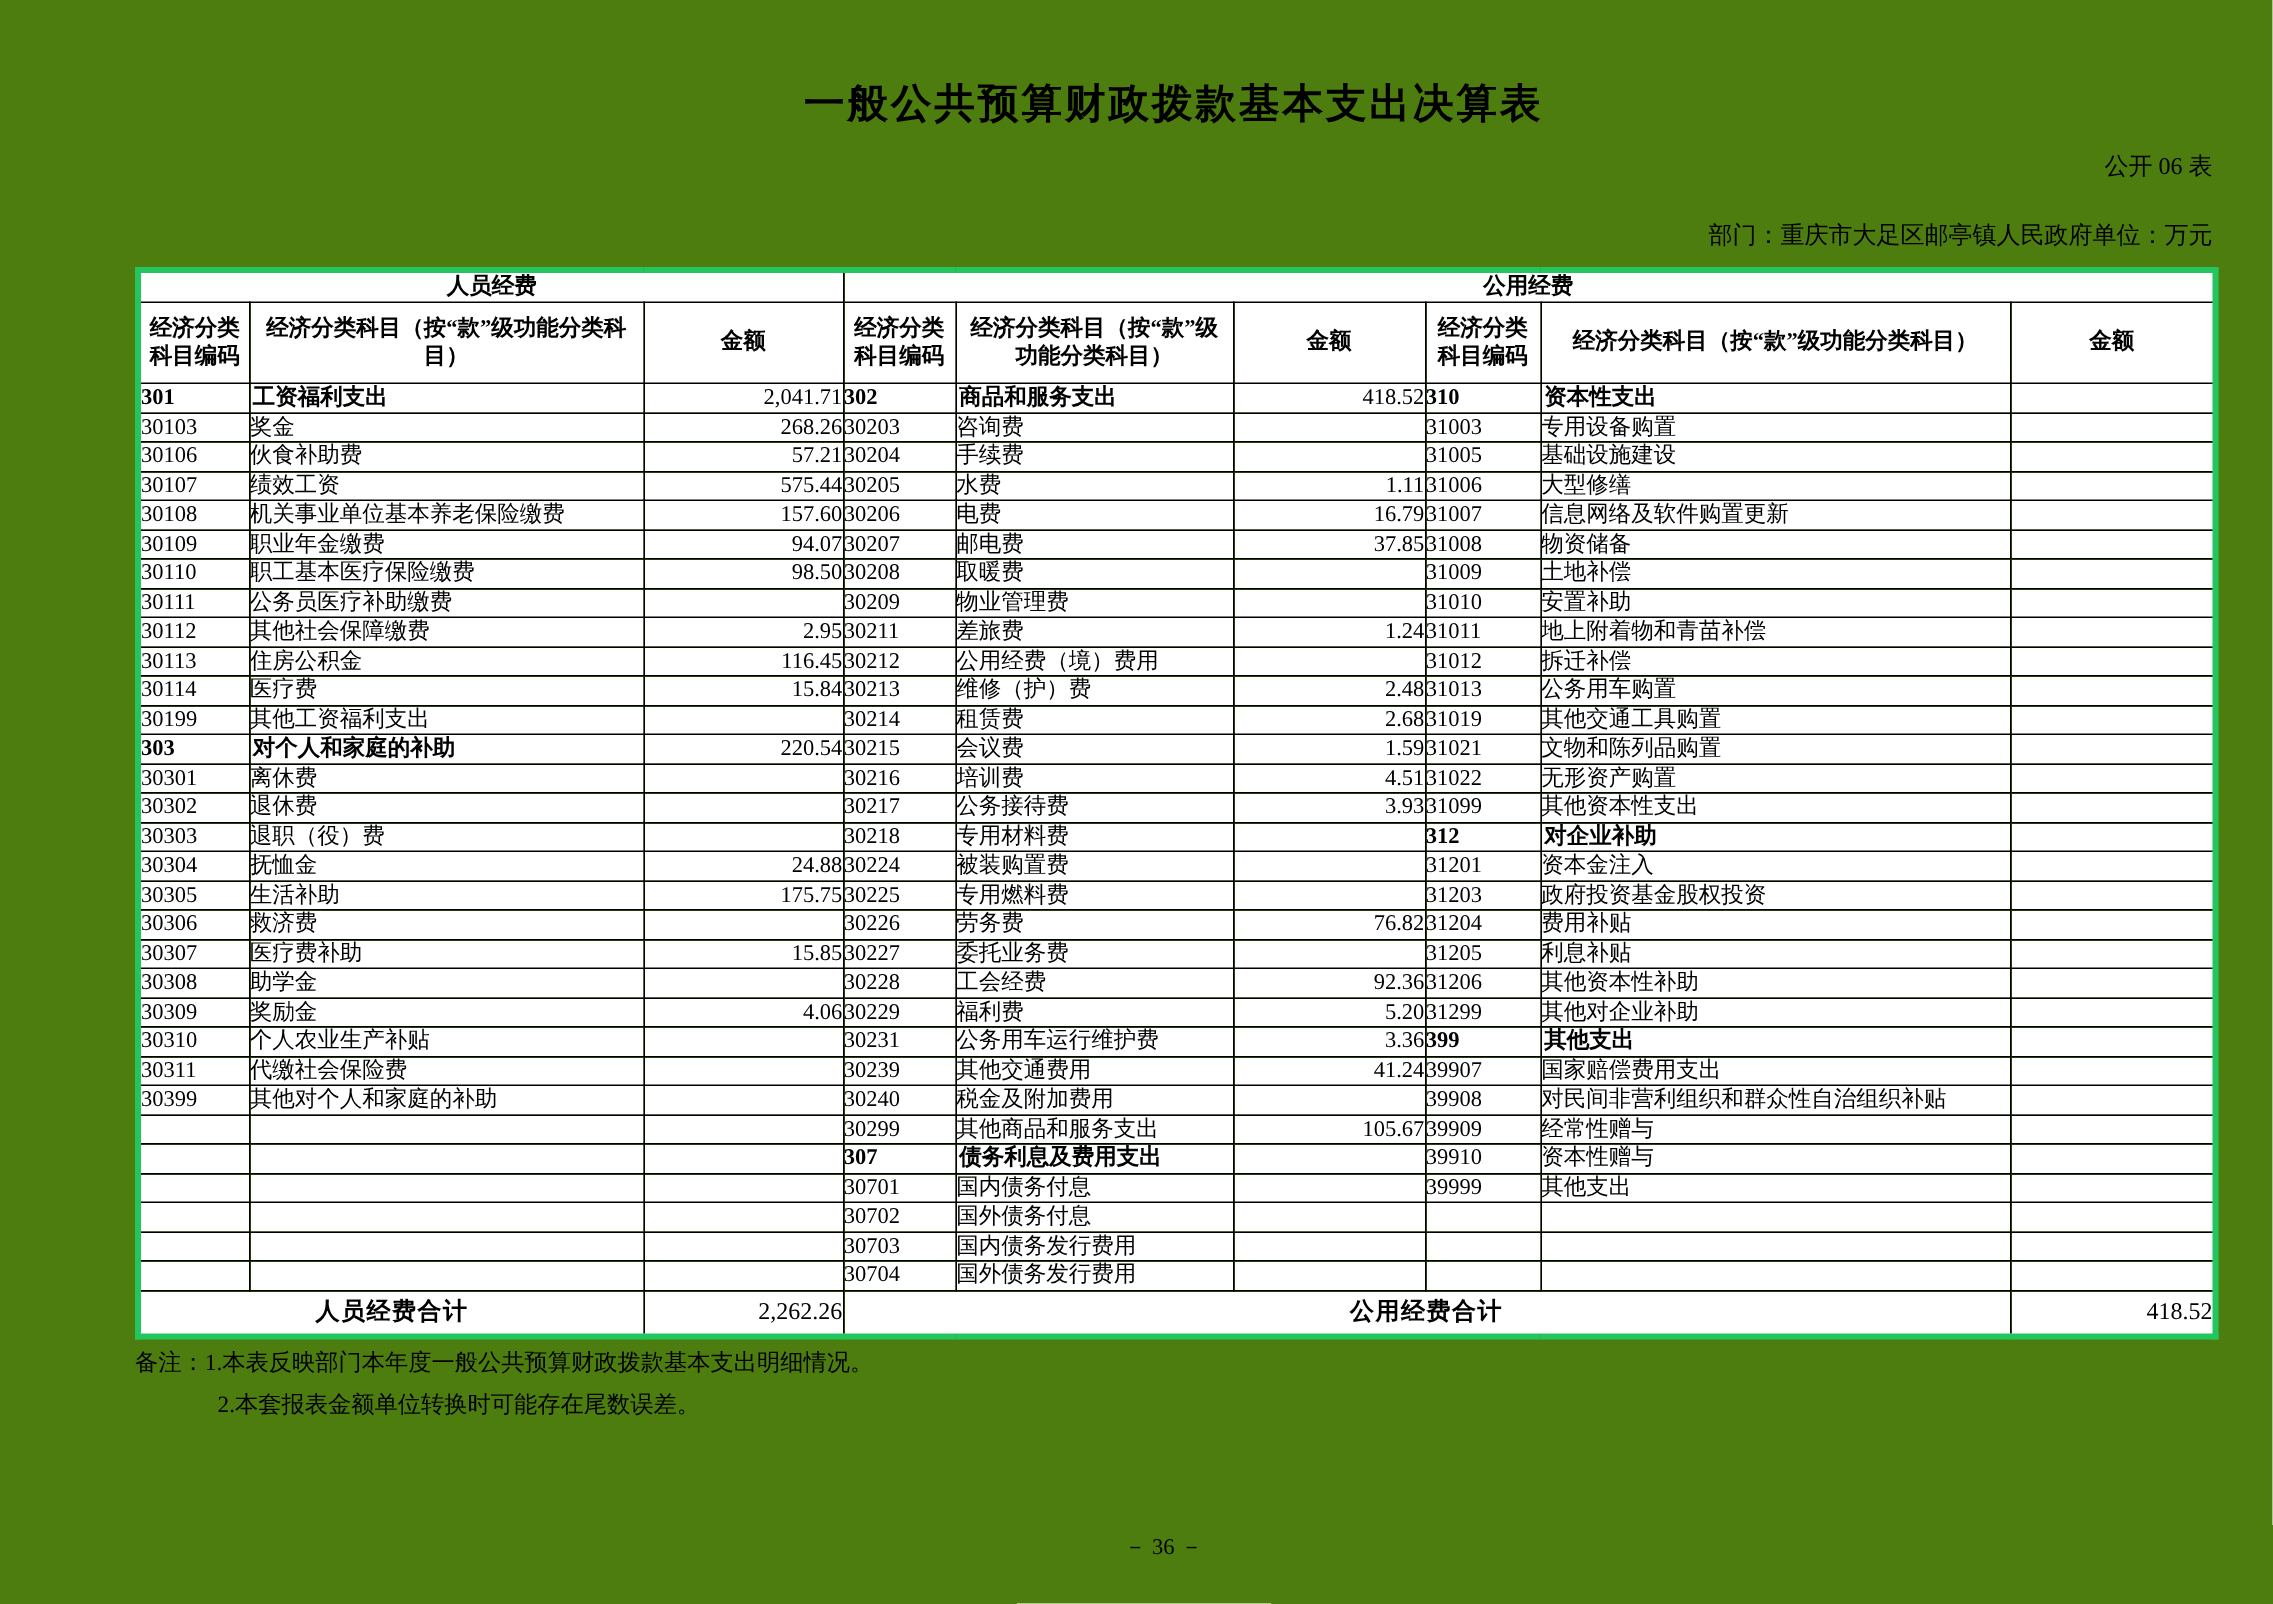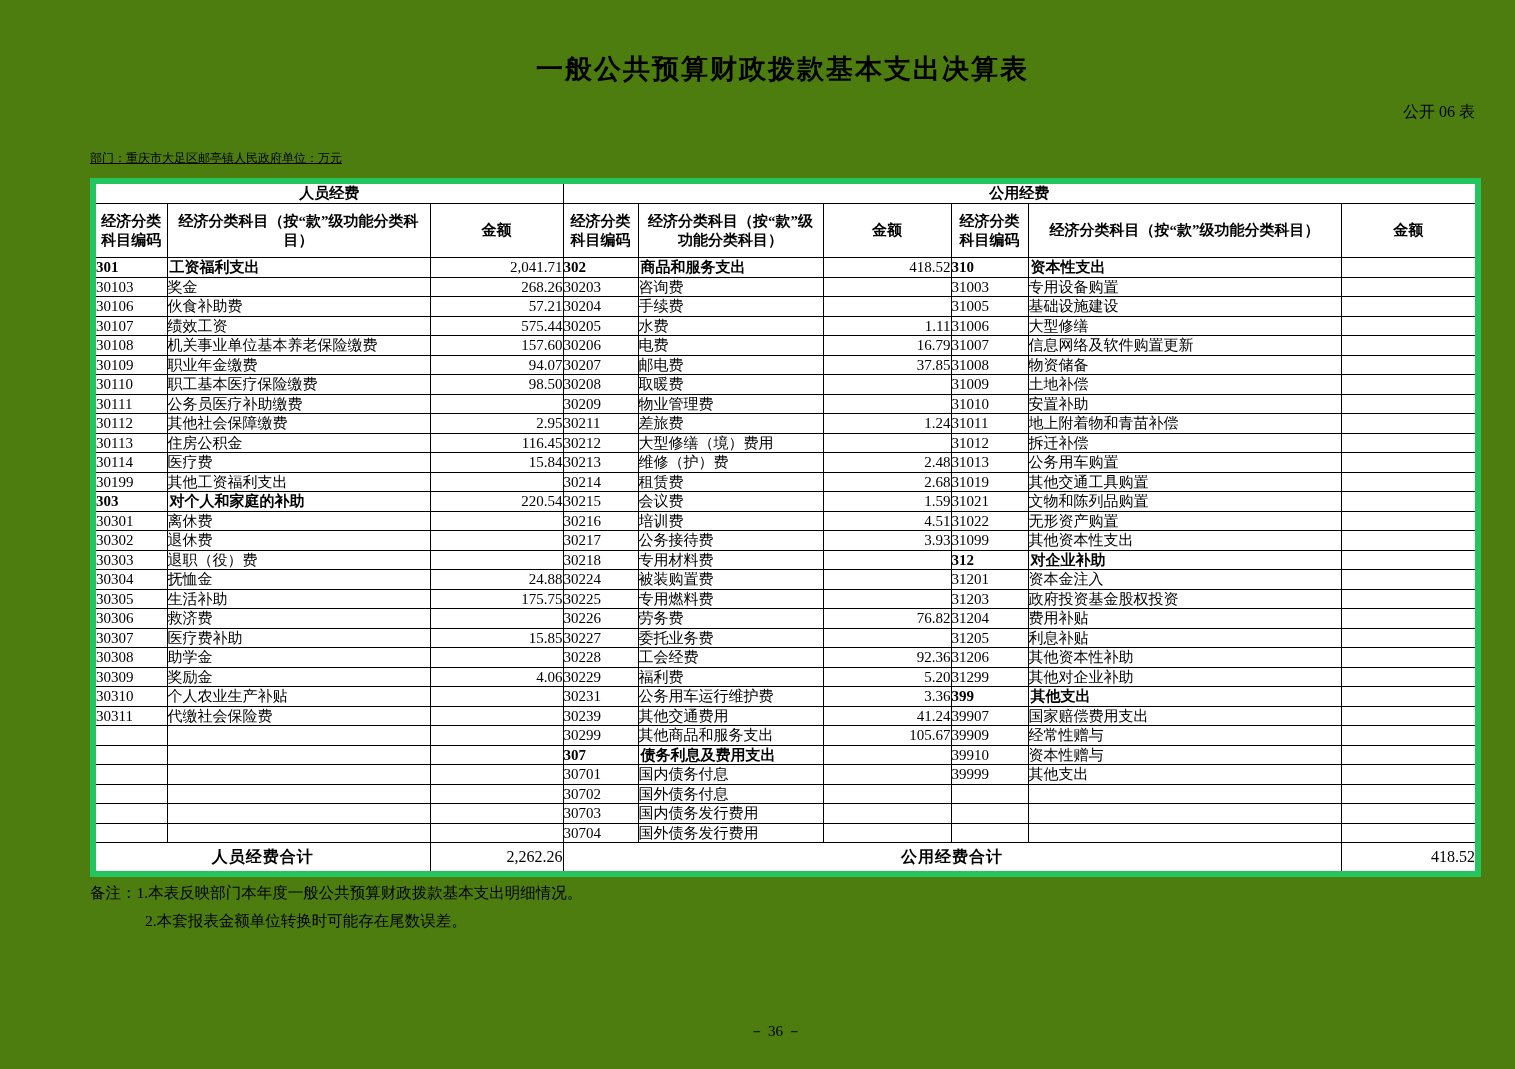--- a/index.html
+++ b/index.html
@@ -7,25 +7,25 @@
     position:relative; width:1515px; height:1069px; background:#4d7c0f;
     color:#000; font-family:"Liberation Serif","DejaVu Serif",serif;
     overflow:hidden;
   }
   .content { margin-left:90px; width:1385px; }
   .title {
     margin:52px 0 0 0; text-align:center;
     font-size:27px; font-weight:bold; letter-spacing:2px; line-height:34px;
   }
   .form-label { margin-top:16px; text-align:right; font-size:16px; line-height:20px; }
-  .meta { margin-top:26px; margin-bottom:10px; display:flex; justify-content:flex-start;
-    font-size:12px; line-height:20px;text-decoration:underline; }
+  .meta { margin-top:26px; margin-bottom:10px; display:flex; justify-content:flex-end;
+    font-size:16px; line-height:20px; }
   table.budget {
     border-collapse:collapse; width:1385px; table-layout:fixed;
-    border:6px solid #22c55e;
+    border:4px solid #22c55e;
   }
   table.budget th, table.budget td {
     border:1px solid #000; padding:0; font-size:15px; overflow:hidden;
     color:#000; background:#fff;
   }
   tr.group-row th { height:19px; font-weight:bold; text-align:center; line-height:19px; }
   tr.col-header-row th {
     height:53px; font-weight:bold; text-align:center; vertical-align:middle;
     line-height:19px; padding:0 3px;
   }
@@ -183,21 +183,21 @@
             <td class="amt">1.24</td>
             <td class="code">31011</td>
             <td class="name">地上附着物和青苗补偿</td>
             <td class="amt"></td>
           </tr>
           <tr>
             <td class="code">30113</td>
             <td class="name">住房公积金</td>
             <td class="amt">116.45</td>
             <td class="code">30212</td>
-            <td class="name">大型修缮（境）费用</td>
+            <td class="name">公用经费（境）费用</td>
             <td class="amt"></td>
             <td class="code">31012</td>
             <td class="name">拆迁补偿</td>
             <td class="amt"></td>
           </tr>
           <tr>
             <td class="code">30114</td>
             <td class="name">医疗费</td>
             <td class="amt">15.84</td>
             <td class="code">30213</td>
@@ -341,20 +341,31 @@
           </tr>
           <tr>
             <td class="code">30311</td>
             <td class="name">代缴社会保险费</td>
             <td class="amt"></td>
             <td class="code">30239</td>
             <td class="name">其他交通费用</td>
             <td class="amt">41.24</td>
             <td class="code">39907</td>
             <td class="name">国家赔偿费用支出</td>
+            <td class="amt"></td>
+          </tr>
+          <tr>
+            <td class="code">30399</td>
+            <td class="name">其他对个人和家庭的补助</td>
+            <td class="amt"></td>
+            <td class="code">30240</td>
+            <td class="name">税金及附加费用</td>
+            <td class="amt"></td>
+            <td class="code">39908</td>
+            <td class="name">对民间非营利组织和群众性自治组织补贴</td>
             <td class="amt"></td>
           </tr>
           <tr>
             <td class="code"></td>
             <td class="name"></td>
             <td class="amt"></td>
             <td class="code">30299</td>
             <td class="name">其他商品和服务支出</td>
             <td class="amt">105.67</td>
             <td class="code">39909</td>

